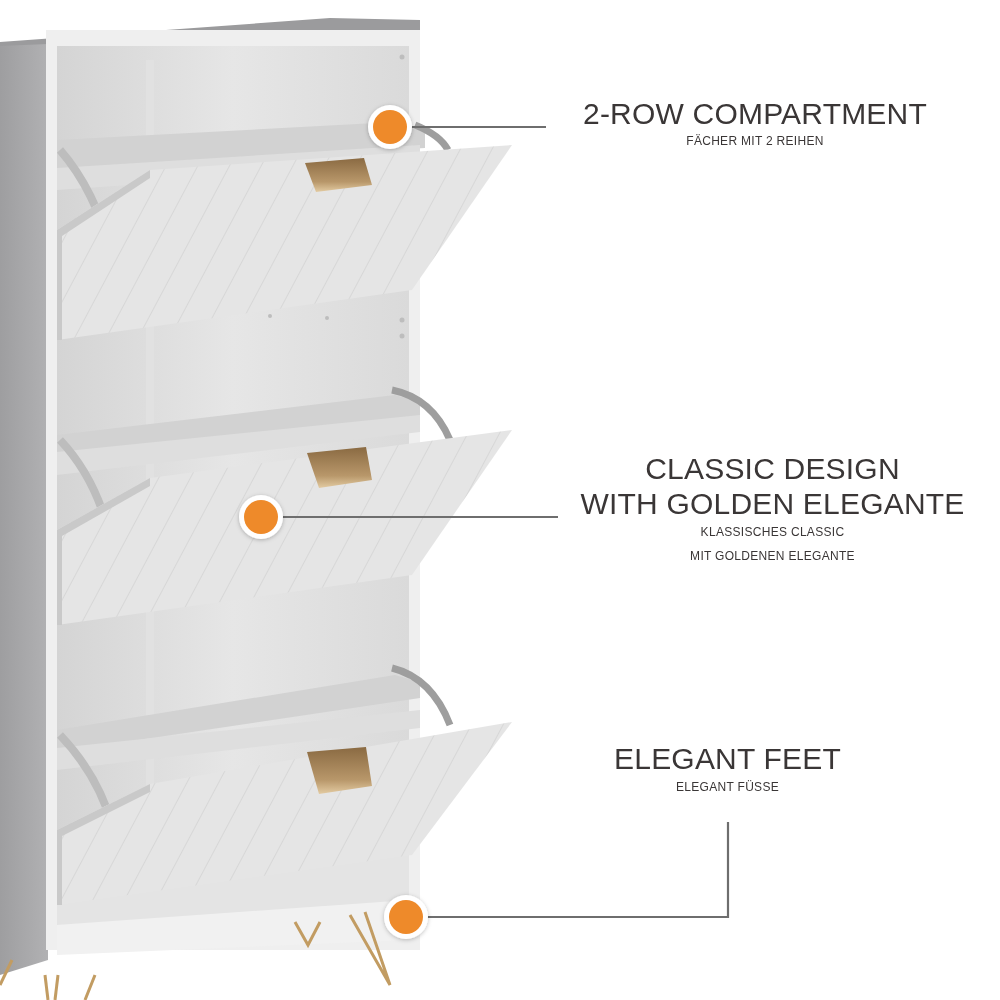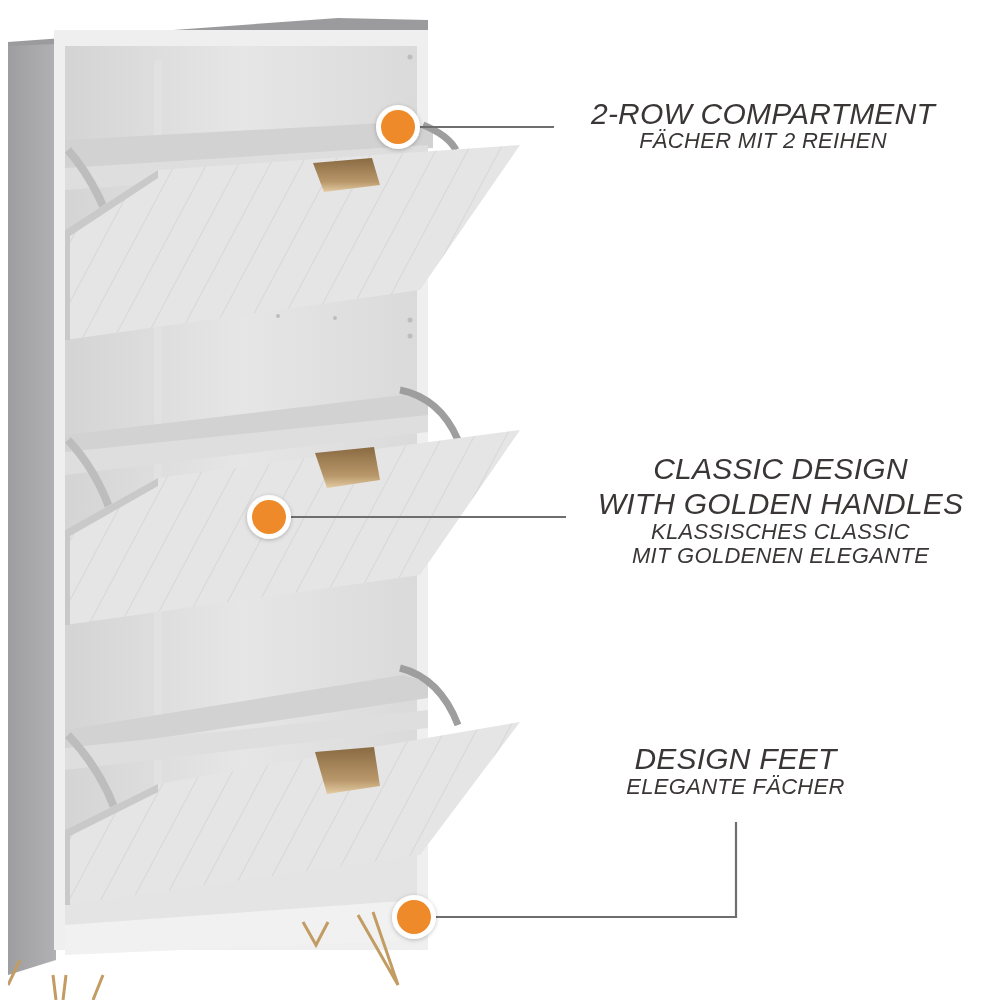--- a/index.html
+++ b/index.html
@@ -1,20 +1,20 @@
 <!DOCTYPE html>
 <html><head>
 <meta charset="utf-8">
 <style>
   html, body { margin: 0; padding: 0; background: #ffffff; }
   body { width: 1000px; height: 1000px; position: relative; overflow: hidden; font-family: "Liberation Sans", sans-serif; }
-  .canvas { position: absolute; left: 8px; top: 0; width: 992px; height: 1000px; font-style: italic; }
+  .canvas { position: absolute; left: 0; top: 0; width: 992px; height: 1000px; }
   .product-svg { position: absolute; left: 0; top: 0; width: 1000px; height: 1000px; }
   .callout-title { position: absolute; color: #3a3636; font-size: 30px; line-height: 36px; text-align: center; letter-spacing: 0.2px; white-space: nowrap; }
-  .callout-sub { position: absolute; color: #3a3636; font-size: 22px; line-height: 24px; text-align: center; letter-spacing: 0.3px; white-space: nowrap; }
+  .callout-sub { position: absolute; color: #3a3636; font-size: 12px; line-height: 24px; text-align: center; letter-spacing: 0.3px; white-space: nowrap; }
   .c1-title { left: 540px; width: 430px; top: 96px; }
   .c1-sub { left: 540px; width: 430px; top: 129px; }
   .c2-title1 { left: 560px; width: 425px; top: 451px; }
   .c2-title2 { left: 560px; width: 425px; top: 486px; }
   .c2-sub1 { left: 560px; width: 425px; top: 520px; }
   .c2-sub2 { left: 560px; width: 425px; top: 544px; }
   .c3-title { left: 580px; width: 295px; top: 741px; }
   .c3-sub { left: 580px; width: 295px; top: 775px; }
 </style>
 </head>
@@ -140,23 +140,23 @@
     </g>
   </svg>
 
   <div>
     <div class="callout-title c1-title">2-ROW COMPARTMENT</div>
     <div class="callout-sub c1-sub">FÄCHER MIT 2 REIHEN</div>
   </div>
 
   <div>
     <div class="callout-title c2-title1">CLASSIC DESIGN</div>
-    <div class="callout-title c2-title2">WITH GOLDEN HANDLES</div>
+    <div class="callout-title c2-title2">WITH GOLDEN ELEGANTE</div>
     <div class="callout-sub c2-sub1">KLASSISCHES CLASSIC</div>
     <div class="callout-sub c2-sub2">MIT GOLDENEN ELEGANTE</div>
   </div>
 
   <div>
-    <div class="callout-title c3-title">DESIGN FEET</div>
-    <div class="callout-sub c3-sub">ELEGANTE FÄCHER</div>
+    <div class="callout-title c3-title">ELEGANT FEET</div>
+    <div class="callout-sub c3-sub">ELEGANT FÜSSE</div>
   </div>
 
 </div>
 
 </body></html>

